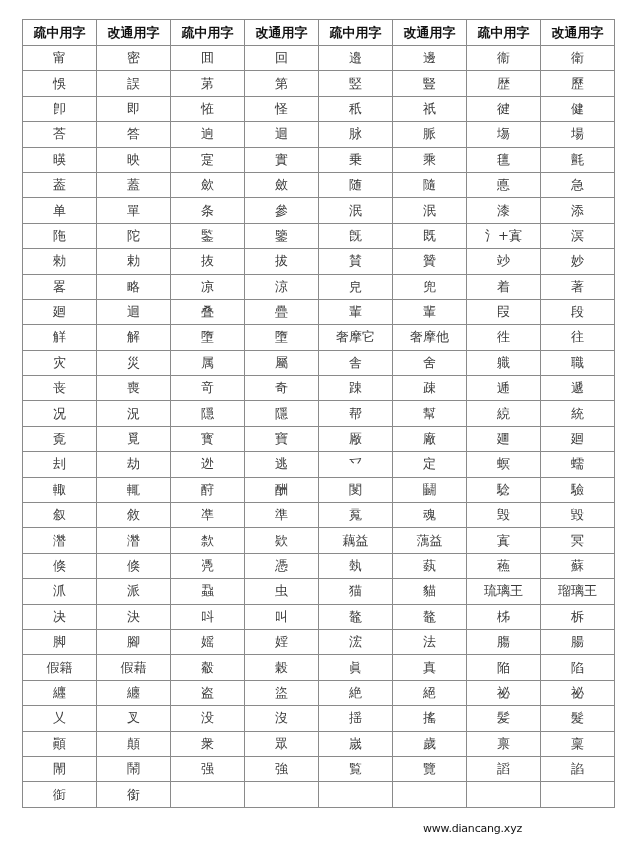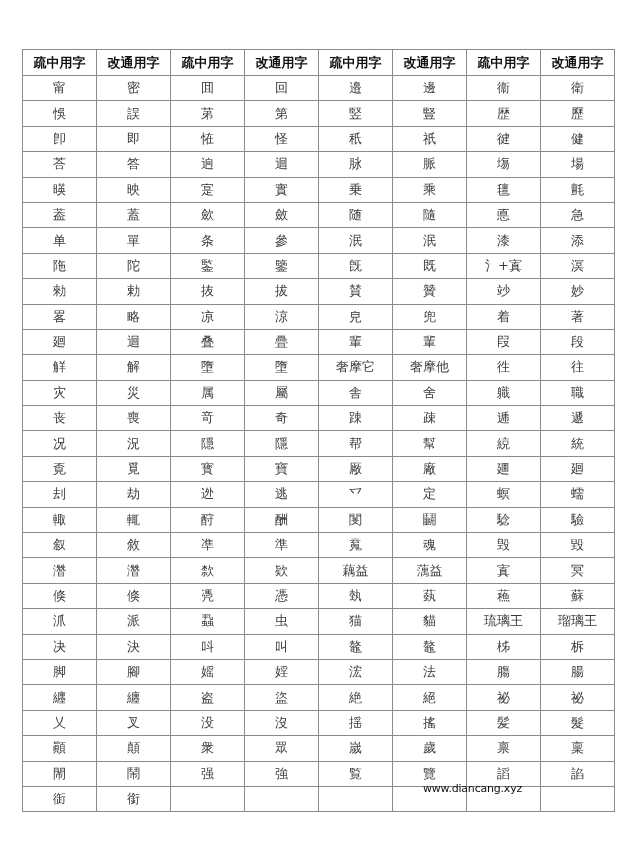--- a/index.html
+++ b/index.html
@@ -1,25 +1,25 @@
 <!DOCTYPE html>
 <html><head>
 <meta charset="utf-8">
 <style>
   html, body { margin: 0; padding: 0; background: #ffffff; }
   body { width: 624px; height: 854px; position: relative; overflow: hidden;
          font-family: "DejaVu Serif", "Liberation Serif", serif; color: #333; }
   #tbl { position: absolute; left: 22px; top: 19px; border-collapse: collapse;
-         table-layout: fixed; width: 593px; margin-top: 30px; }
+         table-layout: fixed; width: 593px; }
   #tbl th, #tbl td { border: 1px solid #8a8a8a; text-align: center; padding: 0;
          overflow: hidden; white-space: nowrap; }
   #tbl th { height: 25px; font-size: 13px; font-weight: bold; color: #111; }
   #tbl td { height: 24.4px; font-size: 13px; color: #3a3a3a; }
   #tbl col { width: 74px; }
-  .wm { position: absolute; left: 423px; top: 782px; font-family: "DejaVu Sans", "Liberation Sans", sans-serif;
+  .wm { position: absolute; left: 423px; top: 822px; font-family: "DejaVu Sans", "Liberation Sans", sans-serif;
         font-size: 11px; color: #111; letter-spacing: -0.2px; }
 </style>
 </head>
 <body>
 
 <table id="tbl">
   <colgroup>
       <col>
       <col>
       <col>
@@ -276,20 +276,30 @@
         <td>脚</td>
         <td>腳</td>
         <td>媱</td>
         <td>婬</td>
         <td>浤</td>
         <td>法</td>
         <td>膓</td>
         <td>腸</td>
       </tr>
       <tr>
+        <td>假籍</td>
+        <td>假藉</td>
+        <td>觳</td>
+        <td>榖</td>
+        <td>眞</td>
+        <td>真</td>
+        <td>陥</td>
+        <td>陷</td>
+      </tr>
+      <tr>
         <td>纒</td>
         <td>纏</td>
         <td>盗</td>
         <td>盜</td>
         <td>絶</td>
         <td>絕</td>
         <td>祕</td>
         <td>祕</td>
       </tr>
       <tr>

